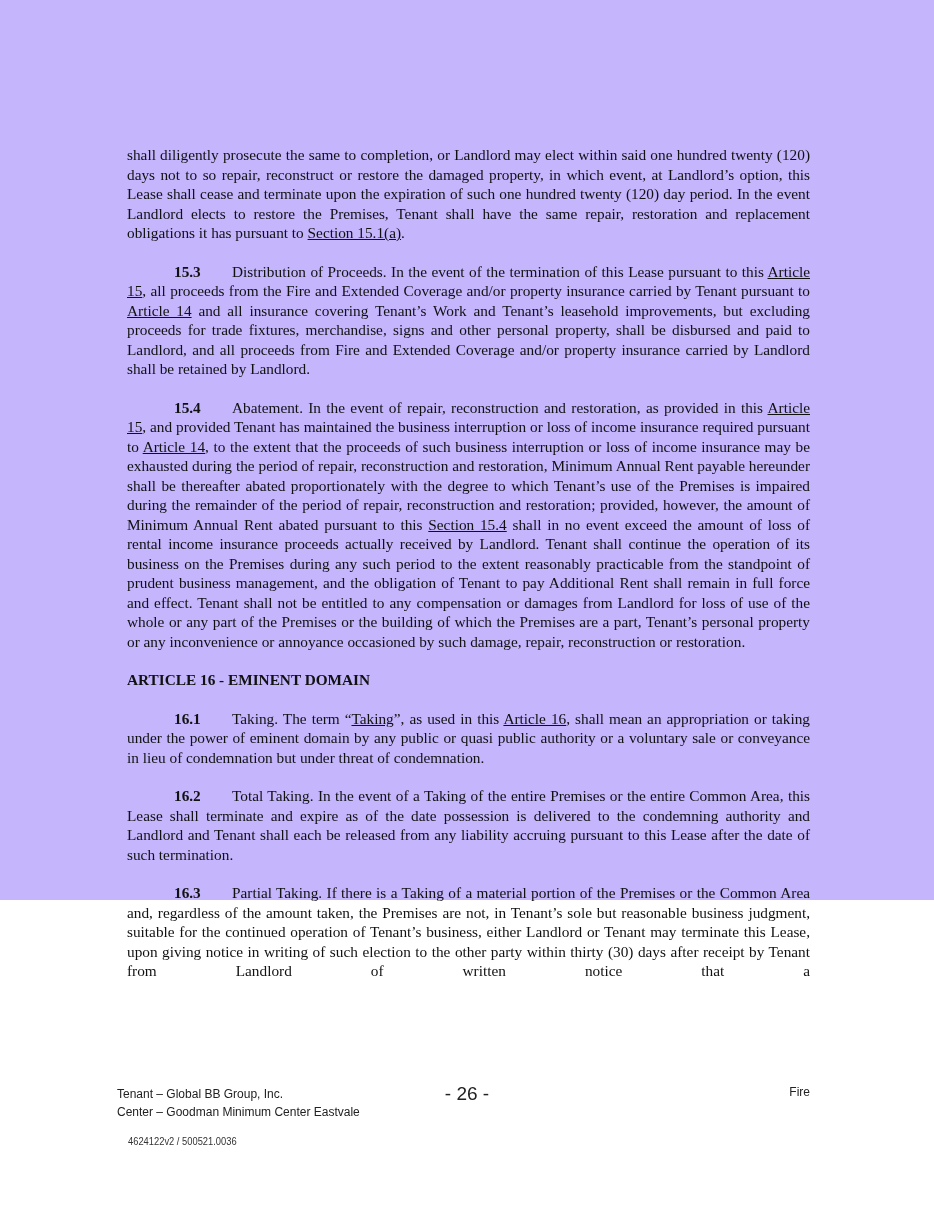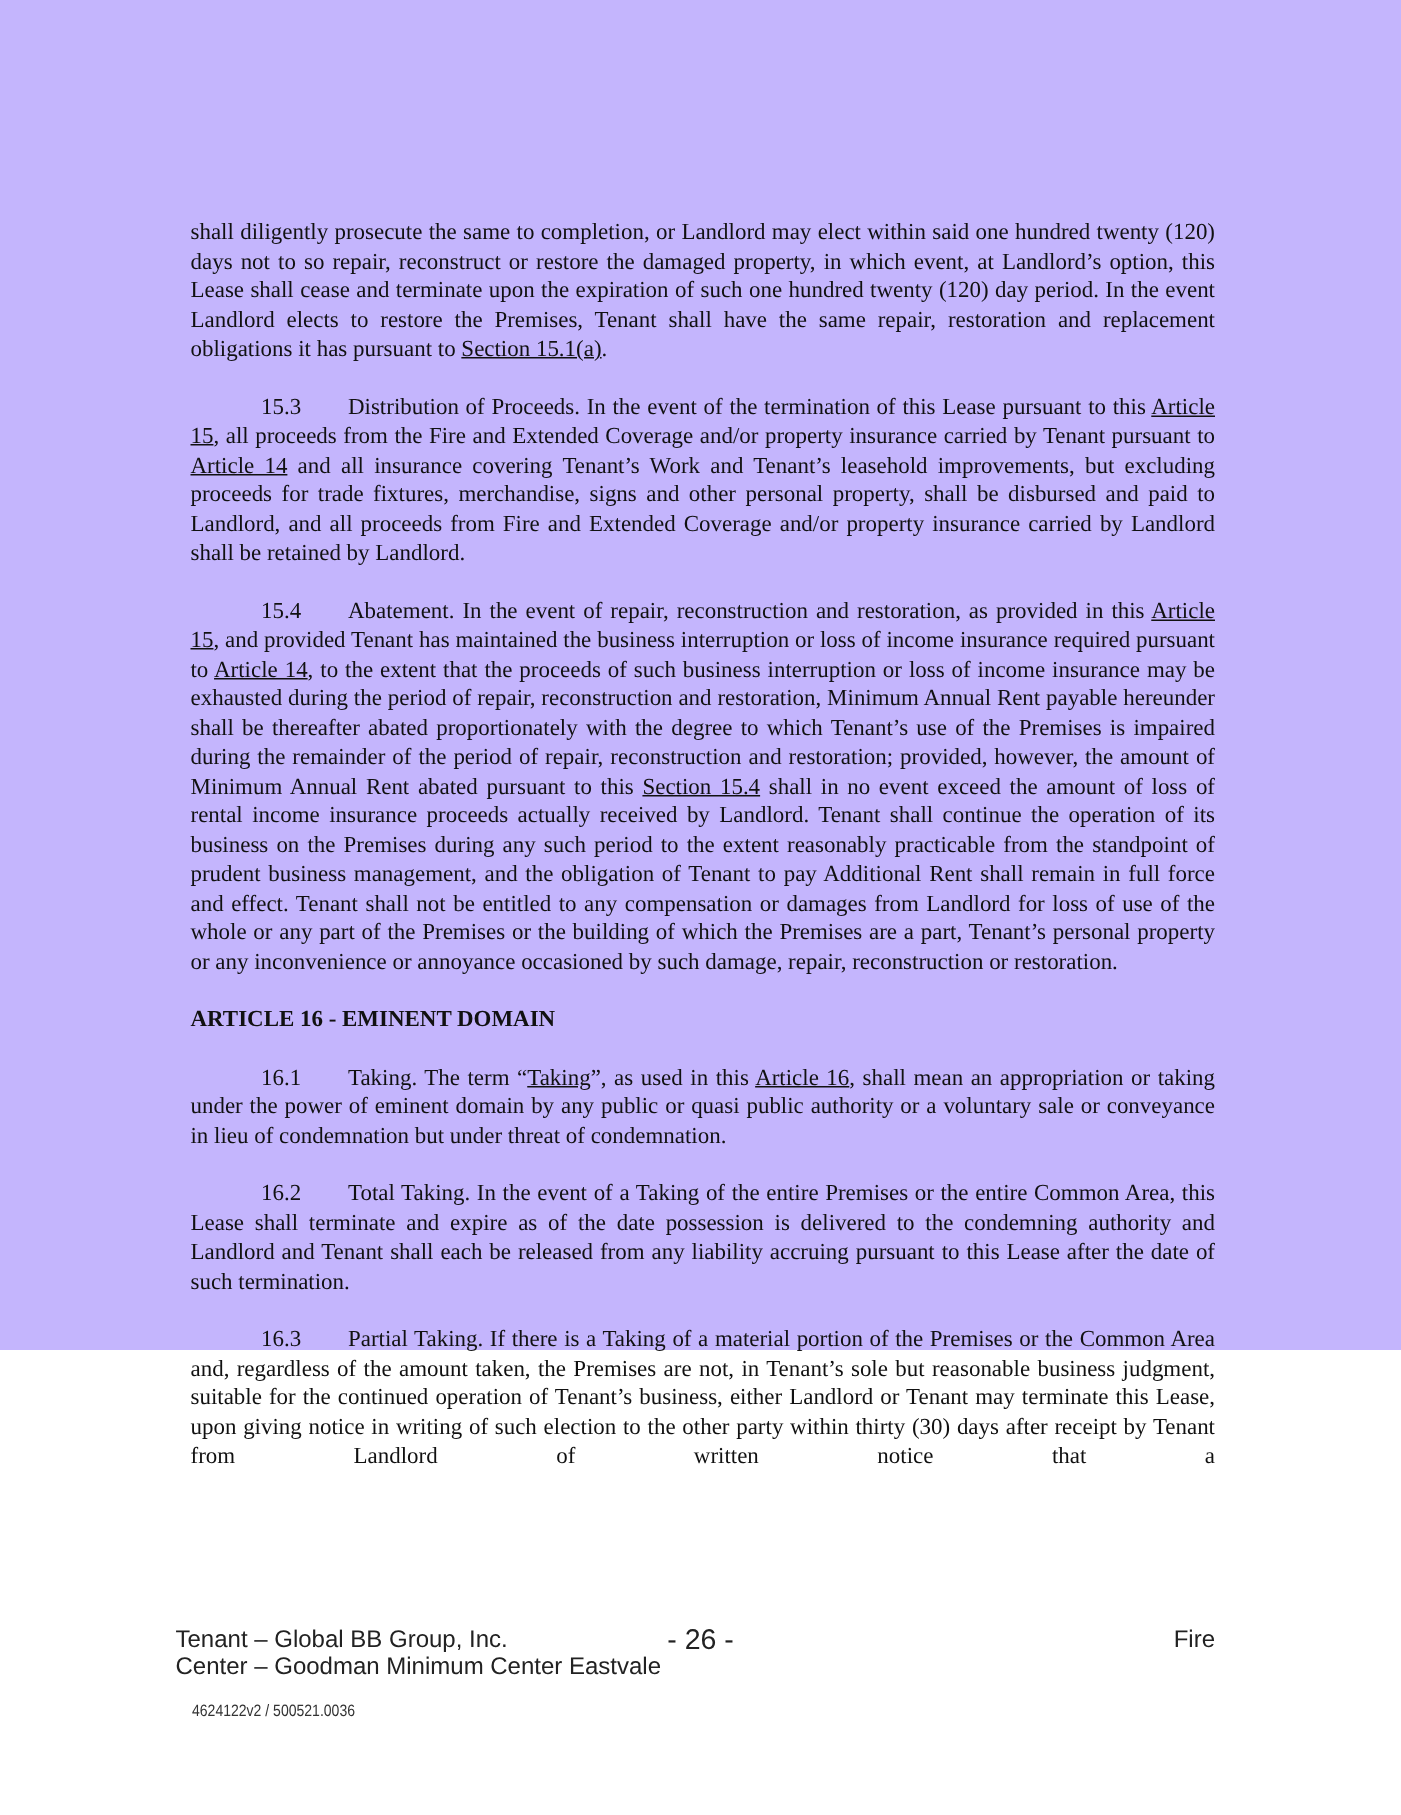--- a/index.html
+++ b/index.html
@@ -8,26 +8,26 @@
     position: absolute; left: 0; top: 0; width: 934px; height: 900px;
     background: #c4b5fd; color: #111;
     font-family: "Liberation Serif", serif;
   }
   .body-text {
     position: absolute; left: 127px; width: 683px;
     font-size: 15.3px; line-height: 19.5px; text-align: justify;
   }
   .para { margin: 0; }
   .indent { display: inline-block; width: 47px; }
-  .num { font-weight: normal; display: inline-block; width: 58px; }
+  .num { font-weight: bold; display: inline-block; width: 58px; }
   .heading { font-weight: normal; }
   .u { text-decoration: underline; }
   .footer {
     position: absolute; font-family: "Liberation Sans", sans-serif;
-    font-size: 16px; color: #222;
+    font-size: 12px; color: #222;
   }
   .footer-left { left: 117px; top: 1085px; line-height: 18px; }
   .footer-center { left: 0; width: 934px; text-align: center; top: 1083px; font-size: 19px; }
   .footer-right { right: 124px; top: 1085px; }
   .docid { position: absolute; left: 128px; top: 1135px; font-family: "Liberation Sans Narrow", "Liberation Sans", sans-serif; font-size: 11px; color: #333; transform: scaleX(0.85); transform-origin: left; }
 </style>
 </head>
 <body>
 
 <div class="page">

